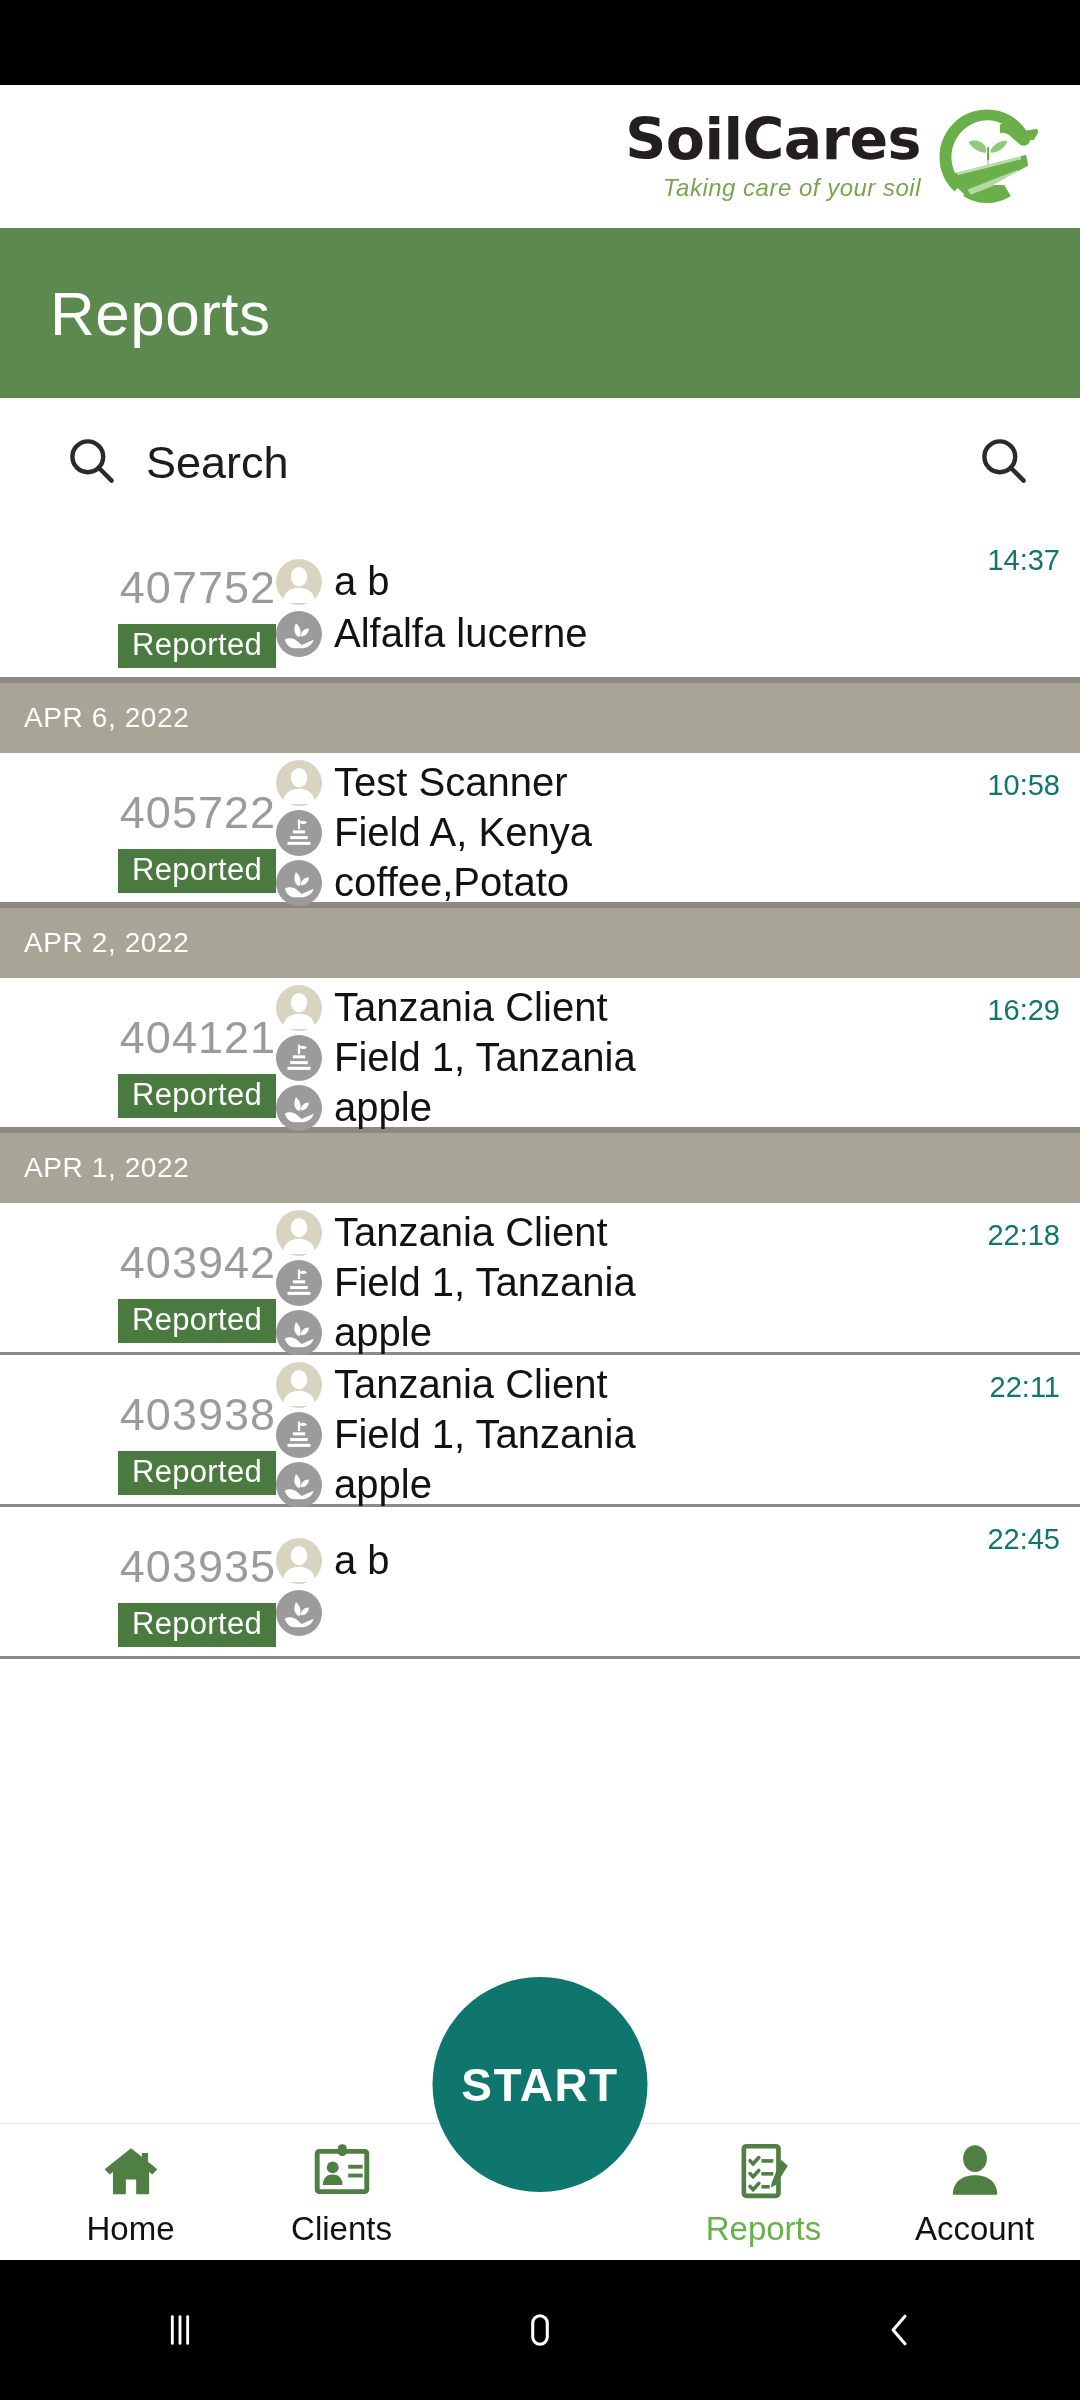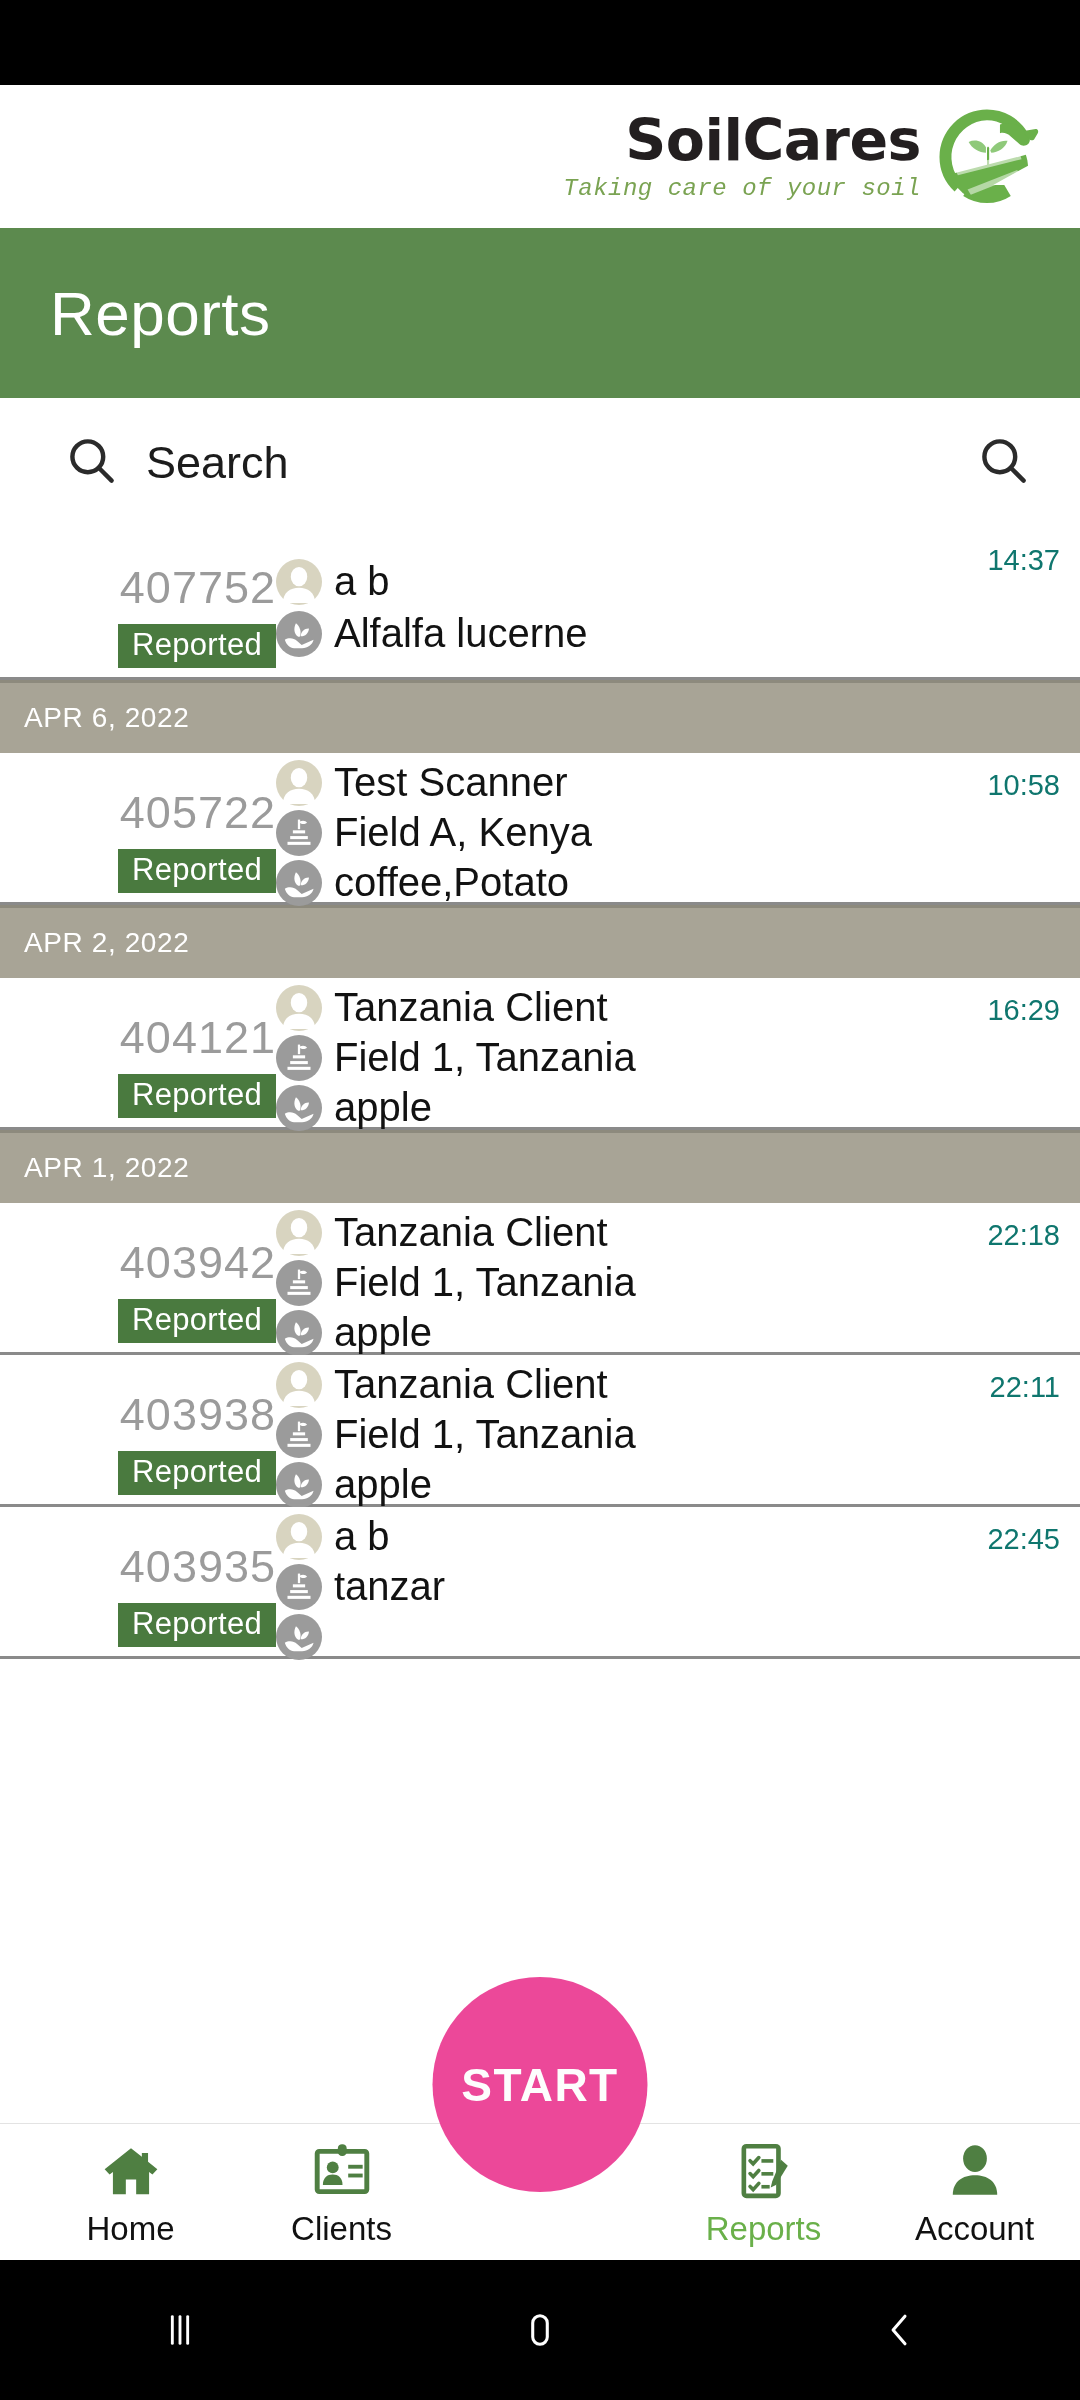--- a/index.html
+++ b/index.html
@@ -21,21 +21,21 @@
     padding-right:39px;
   }
   .brand-text { display:flex; flex-direction:column; align-items:flex-end; margin-right:12px; }
   .brand-name {
     font-size:57px; font-weight:bold; color:#231f20;
     letter-spacing:-0.5px; line-height:1.0;
     font-family:"DejaVu Sans", sans-serif;
   }
   .brand-tagline {
     font-size:24px; color:#7aa352; margin-top:6px;
-    font-style:italic; font-family:Liberation Mono, monospace;
+    font-style:italic; font-family:Liberation Sans, sans-serif;
     letter-spacing:0.5px;
   }
   .brand-mark { width:108px; height:108px; flex:0 0 auto; }
 
   
   .page-header {
     background:#5c8a4e; width:100%; height:170px;
     display:flex; align-items:center;
   }
   .page-title {
@@ -125,21 +125,21 @@
   .nav-label {
     font-size:33px; color:#111111;
     font-family:"Liberation Sans", sans-serif;
   }
   .nav-label.active { color:#6ab04a; }
 
   
   .start-fab {
     position:absolute; left:50%; transform:translateX(-50%);
     bottom:208px; width:215px; height:215px;
-    background:#ec4899; border-radius:50%;
+    background:#0f766e; border-radius:50%;
     display:flex; align-items:center; justify-content:center;
     z-index:20;
   }
   .start-label {
     color:#fdfdfd; font-size:46px; font-weight:bold;
     letter-spacing:1.5px;
     font-family:"Liberation Sans", sans-serif;
   }
 
   
@@ -395,31 +395,20 @@
             <span class="row-icon"><svg viewBox="0 0 24 24" width="46" height="46">
                 <circle cx="12" cy="12" r="12" fill="#d8d4c0"></circle>
                 <ellipse cx="12" cy="9.2" rx="4.3" ry="5" fill="#ffffff"></ellipse>
                 <path d="M3.6 23 C3.6 17.4 7.4 15 12 15 C16.6 15 20.4 17.4 20.4 23 Z" fill="#ffffff"></path>
               </svg></span>
             <span class="row-text">a b</span>
           </div>
           <div class="row-line">
             <span class="row-icon"><svg viewBox="0 0 24 24" width="46" height="46">
                 <circle cx="12" cy="12" r="12" fill="#9b9b9b"></circle>
-                <path d="M6 16.6 L18 16.6 L18 18.2 L6 18.2 Z" fill="#ffffff"></path>
-                <path d="M7.4 13.6 L16.6 13.6 L16.6 15.2 L7.4 15.2 Z" fill="#ffffff"></path>
-                <path d="M8.8 10.6 L15.2 10.6 L15.2 12.2 L8.8 12.2 Z" fill="#ffffff"></path>
-                <path d="M11.4 5 L12.6 5 L12.6 10 L11.4 10 Z" fill="#ffffff"></path>
-                <path d="M12.4 6 C14 5.2 15.6 5.6 16.2 6.6 C15 7.6 13.2 7.4 12.4 6.6 Z" fill="#ffffff"></path>
-              </svg></span>
-            <span class="row-text">tanzar</span>
-          </div>
-          <div class="row-line">
-            <span class="row-icon"><svg viewBox="0 0 24 24" width="46" height="46">
-                <circle cx="12" cy="12" r="12" fill="#9b9b9b"></circle>
                 <path d="M11.6 13.4 C9.4 12.2 9 9 10.4 6.4 C12.6 8 13.4 11 12.4 13.4 Z" fill="#ffffff"></path>
                 <path d="M12.8 13.2 C13 10.8 15 9 17.2 9.2 C17 11.6 15 13.4 12.8 13.2 Z" fill="#ffffff"></path>
                 <path d="M4.6 15 C6.6 13.8 9.2 14 11 15.6 L13.4 17.8 L19.6 15 C19 17.6 16.6 19.4 13.6 19.4 L9.4 19.4 C7.2 19.4 5.4 17.6 4.6 15 Z" fill="#ffffff"></path>
               </svg></span>
             <span class="row-text"></span>
           </div>
         </div>
         <div class="row-time">22:45</div>
       </div>
     </div>

